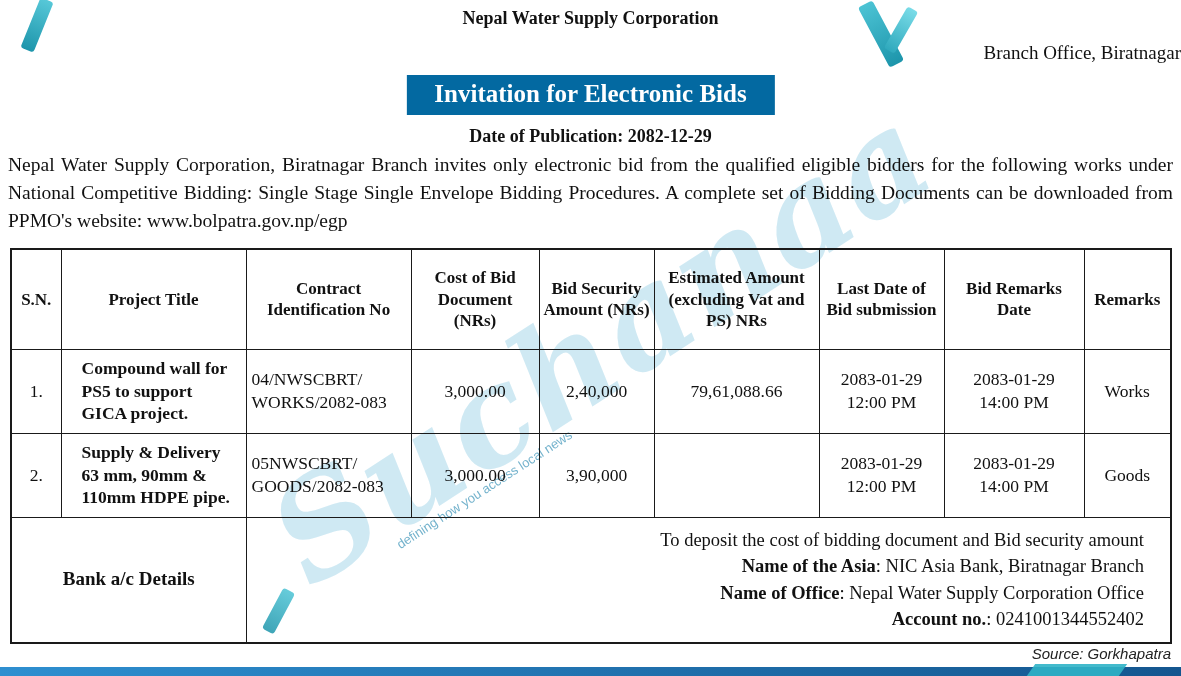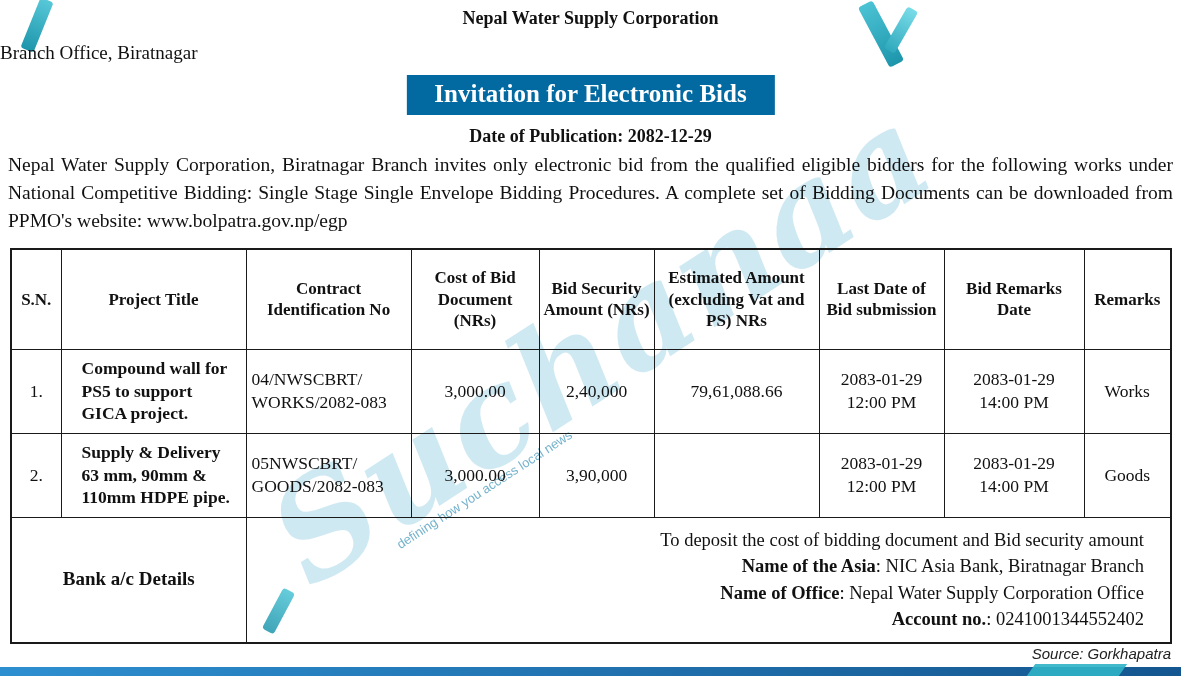--- a/index.html
+++ b/index.html
@@ -24,21 +24,21 @@
     position:absolute;left:398px;top:538px;z-index:1;
     font-family:"Liberation Sans",sans-serif;font-size:13px;
     color:rgba(90,165,195,0.85);transform:rotate(-33deg);transform-origin:left center;white-space:nowrap;
   }
   .bottom-strip{position:absolute;left:0;right:0;bottom:0;height:9px;z-index:1;
     background:linear-gradient(90deg,#2e8fd0,#14568f);}
   
   .logo{position:absolute;left:118px;top:6px;width:98px;height:108px;z-index:2;}
   .hdr-title{position:absolute;left:0;right:0;top:8px;text-align:center;
     font-size:18px;font-weight:bold;z-index:2;}
-  .hdr-subtitle{position:absolute;left:0;right:0;top:42px;text-align:left;
+  .hdr-subtitle{position:absolute;left:0;right:0;top:42px;text-align:right;
     font-size:19px;z-index:2;}
   .banner{position:absolute;left:50%;transform:translateX(-50%);top:75px;
     background:#0369a1;color:#fff;font-size:25px;font-weight:bold;
     padding:5px 28px 7px 28px;z-index:2;white-space:nowrap;}
   .pubdate{position:absolute;left:0;right:0;top:126px;text-align:center;
     font-size:18px;font-weight:bold;z-index:2;font-family:Liberation Serif, serif;}
   .intro{position:absolute;left:8px;right:8px;top:151px;z-index:2;
     font-size:19.5px;line-height:28px;text-align:justify;}
   
   .table-wrap{position:absolute;left:10px;top:248px;z-index:2;}

